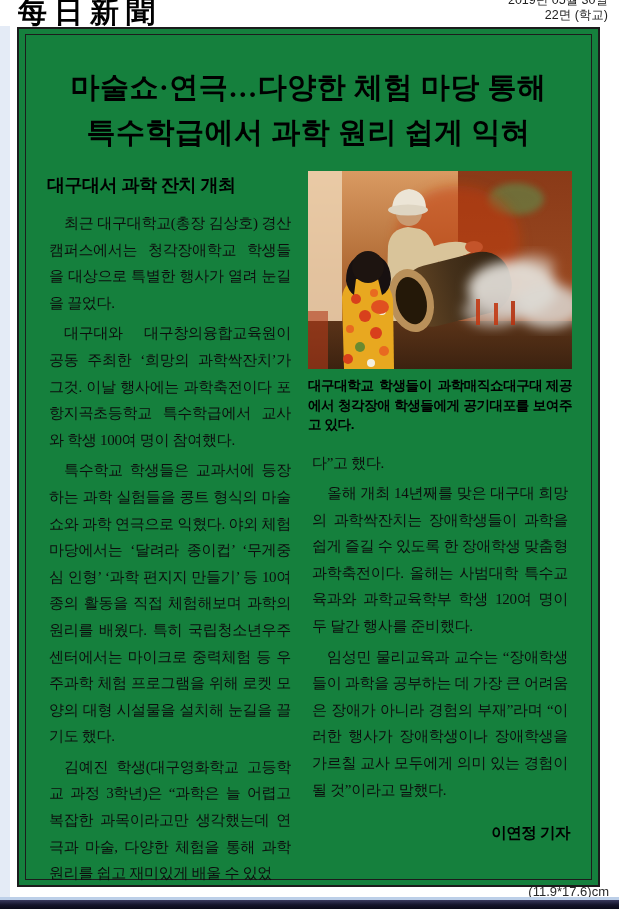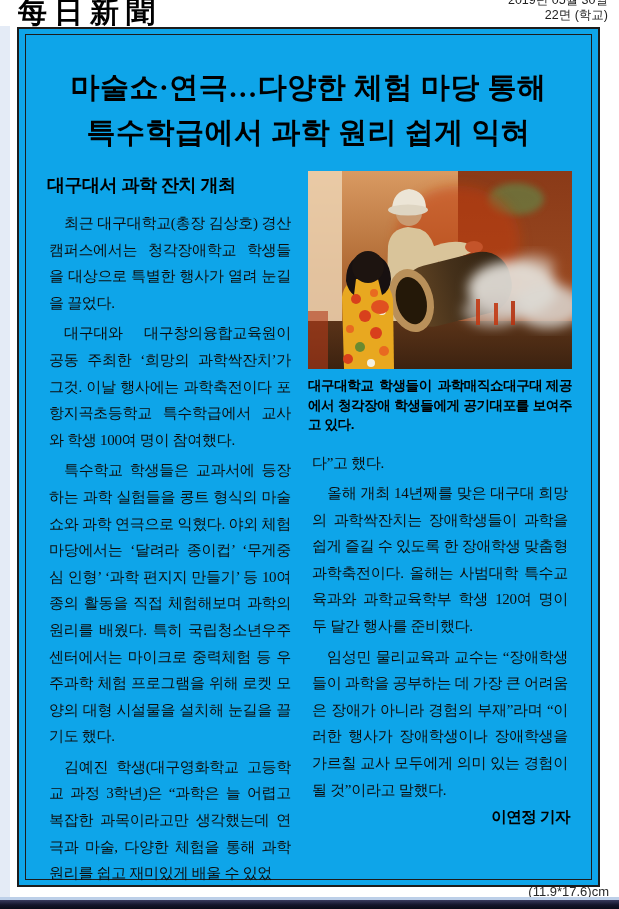--- a/index.html
+++ b/index.html
@@ -16,21 +16,21 @@
     font-family:"Liberation Serif","DejaVu Serif",serif;
     font-weight:bold;font-size:29px;letter-spacing:7px;color:#000;
   }
   .dateblock{
     position:absolute;right:11px;top:-7px;text-align:right;
     font-size:12.5px;line-height:15px;color:#222;
   }
   
   .outer-frame{
     position:absolute;left:17px;top:27px;width:583px;height:860px;
-    border:2px solid #1c1c1c;box-sizing:border-box;background:#0ea5e9;
+    border:2px solid #1c1c1c;box-sizing:border-box;background:#15803d;
   }
   .inner-frame{
     position:absolute;left:6px;top:5px;right:6px;bottom:5px;
     border:1px solid #1c1c1c;padding:0 19px;box-sizing:border-box;
   }
   .headline{
     margin:30px 0 0 0;text-align:center;
     font-family:"Liberation Serif","DejaVu Serif",serif;
     font-weight:bold;font-size:29px;line-height:45px;
     letter-spacing:0.5px;color:#000;
@@ -49,21 +49,21 @@
   .para.indent{text-indent:1em;}
   figure{margin:0;padding:0;width:264px;}
   .photo-box{width:264px;height:198px;display:block;background:#a9602f;}
   figcaption{
     margin-top:7px;font-size:13.5px;line-height:19.5px;
     text-align:justify;letter-spacing:-0.4px;color:#000;font-weight:bold;
   }
   figcaption .credit{float:right;}
   .right-body{margin-top:15px;}
   .byline{
-    margin-top:4px;text-align:right;font-size:15.5px;font-weight:bold;
+    margin-top:20px;text-align:right;font-size:15.5px;font-weight:bold;
     letter-spacing:-0.5px;padding-right:2px;color:#000;
   }
   .size-note{
     position:absolute;right:10px;top:884px;font-size:13px;color:#2a2a2a;
   }
   .bottom-light{position:absolute;left:0;top:897px;width:619px;height:3px;background:#bccfe8;}
   .bottom-bar{
     position:absolute;left:0;top:900px;width:619px;height:9px;
     background:linear-gradient(#3a3a5e,#14142a 55%,#0b0b18);
   }

